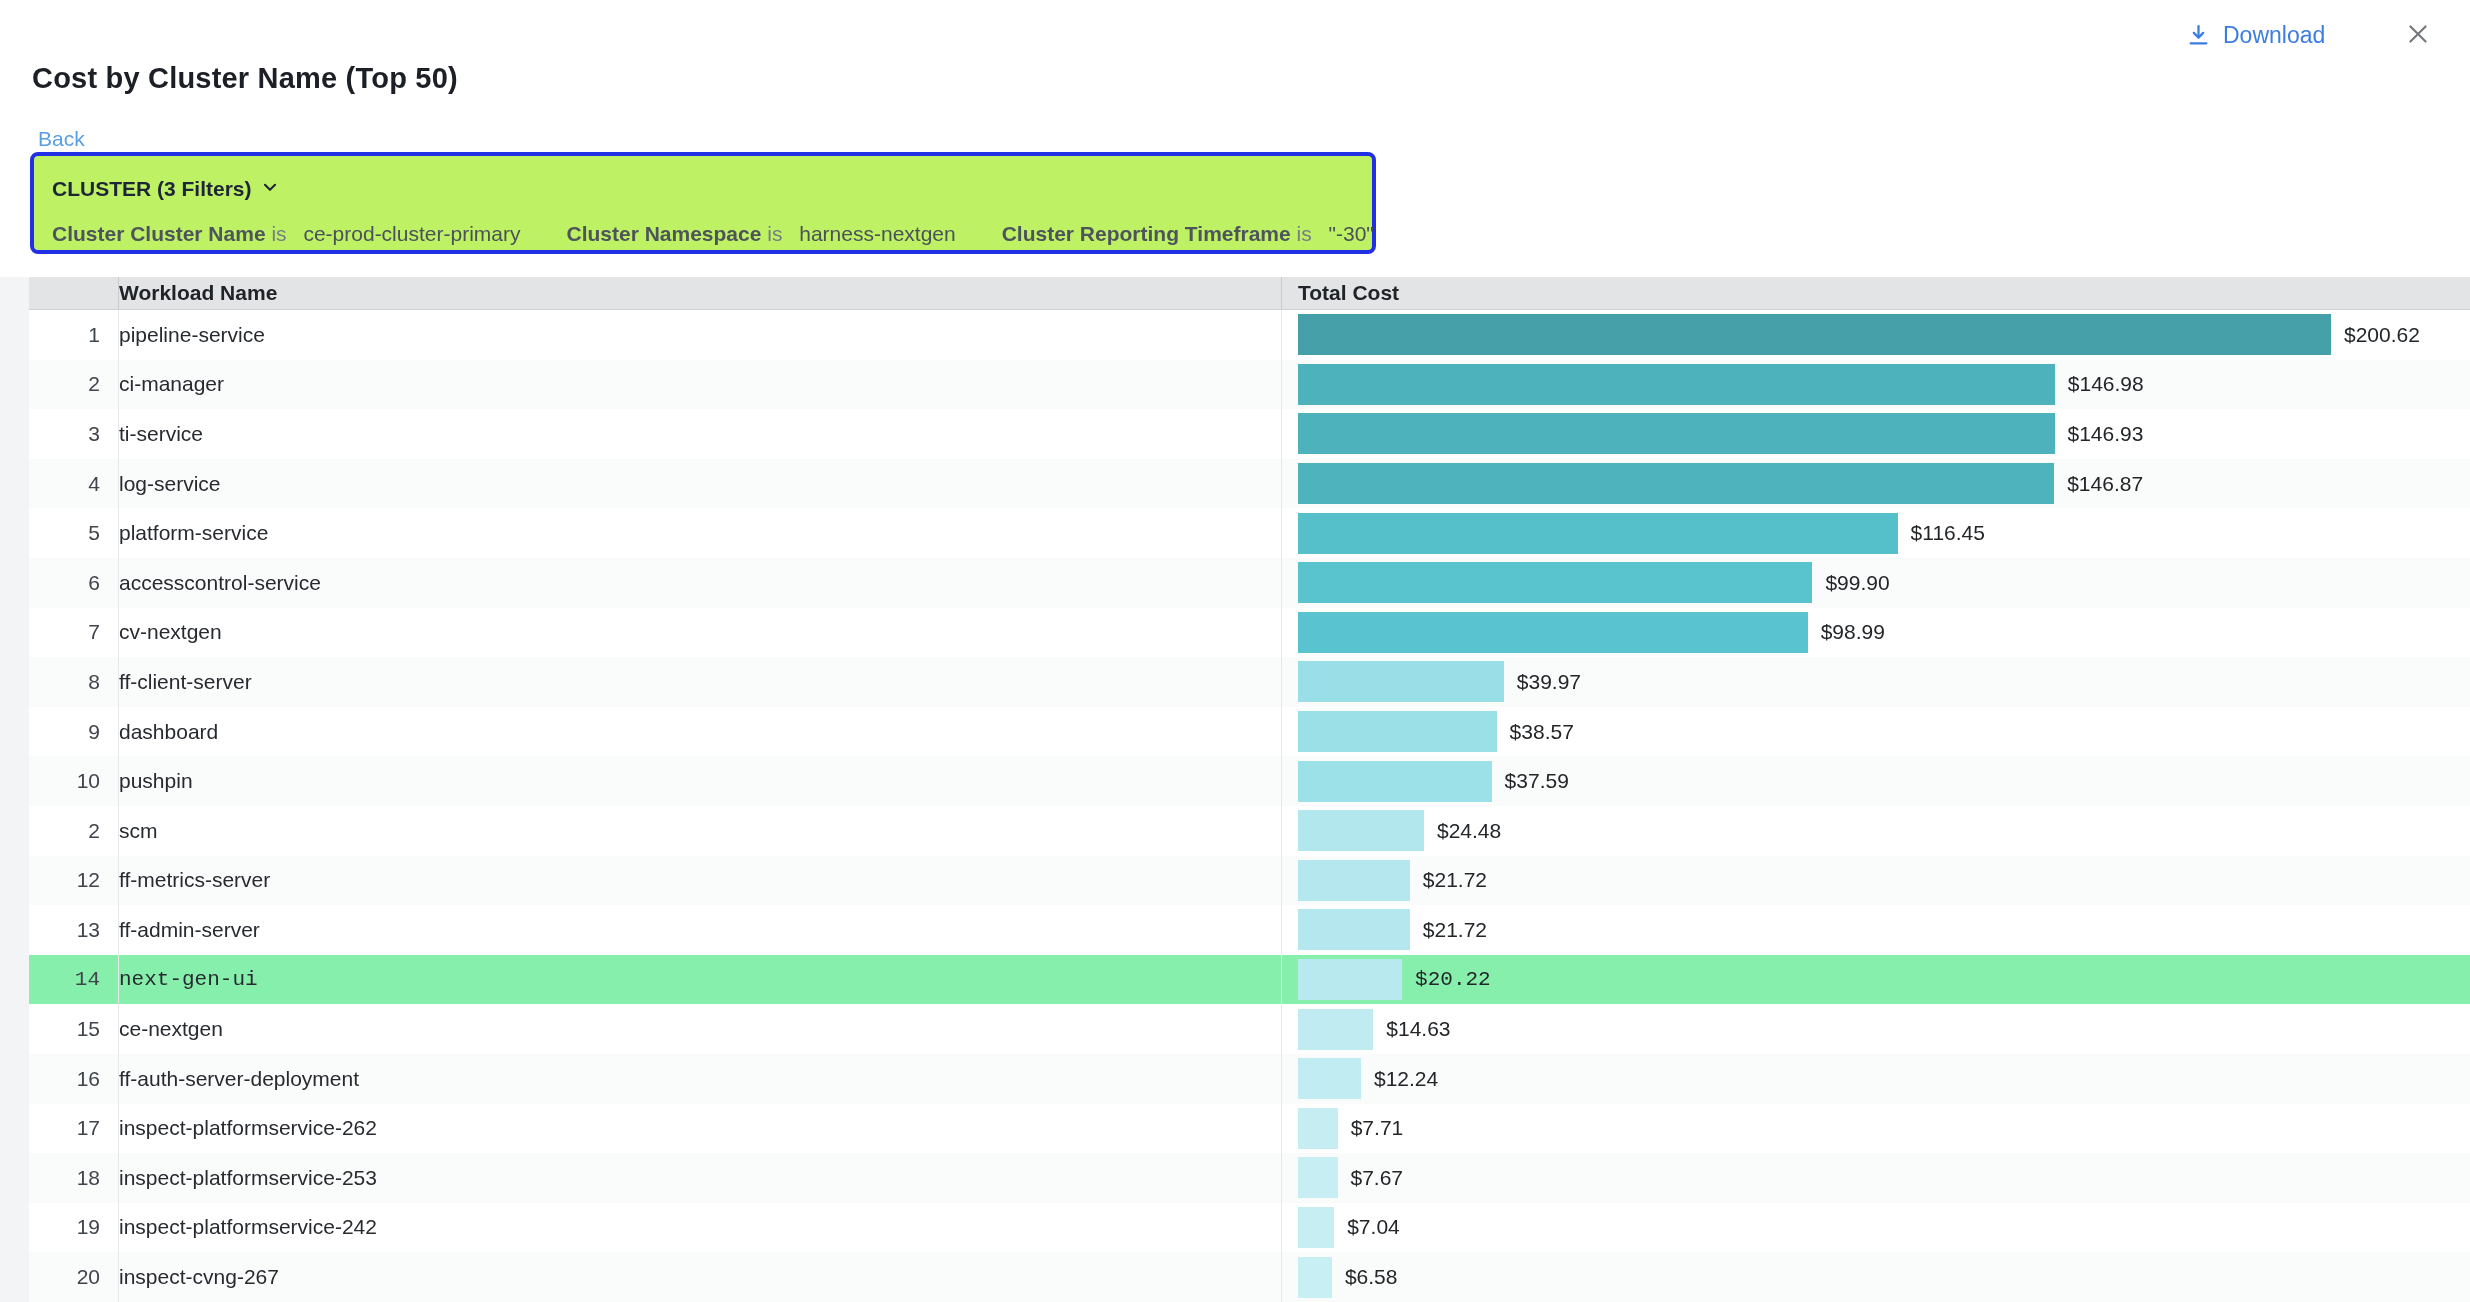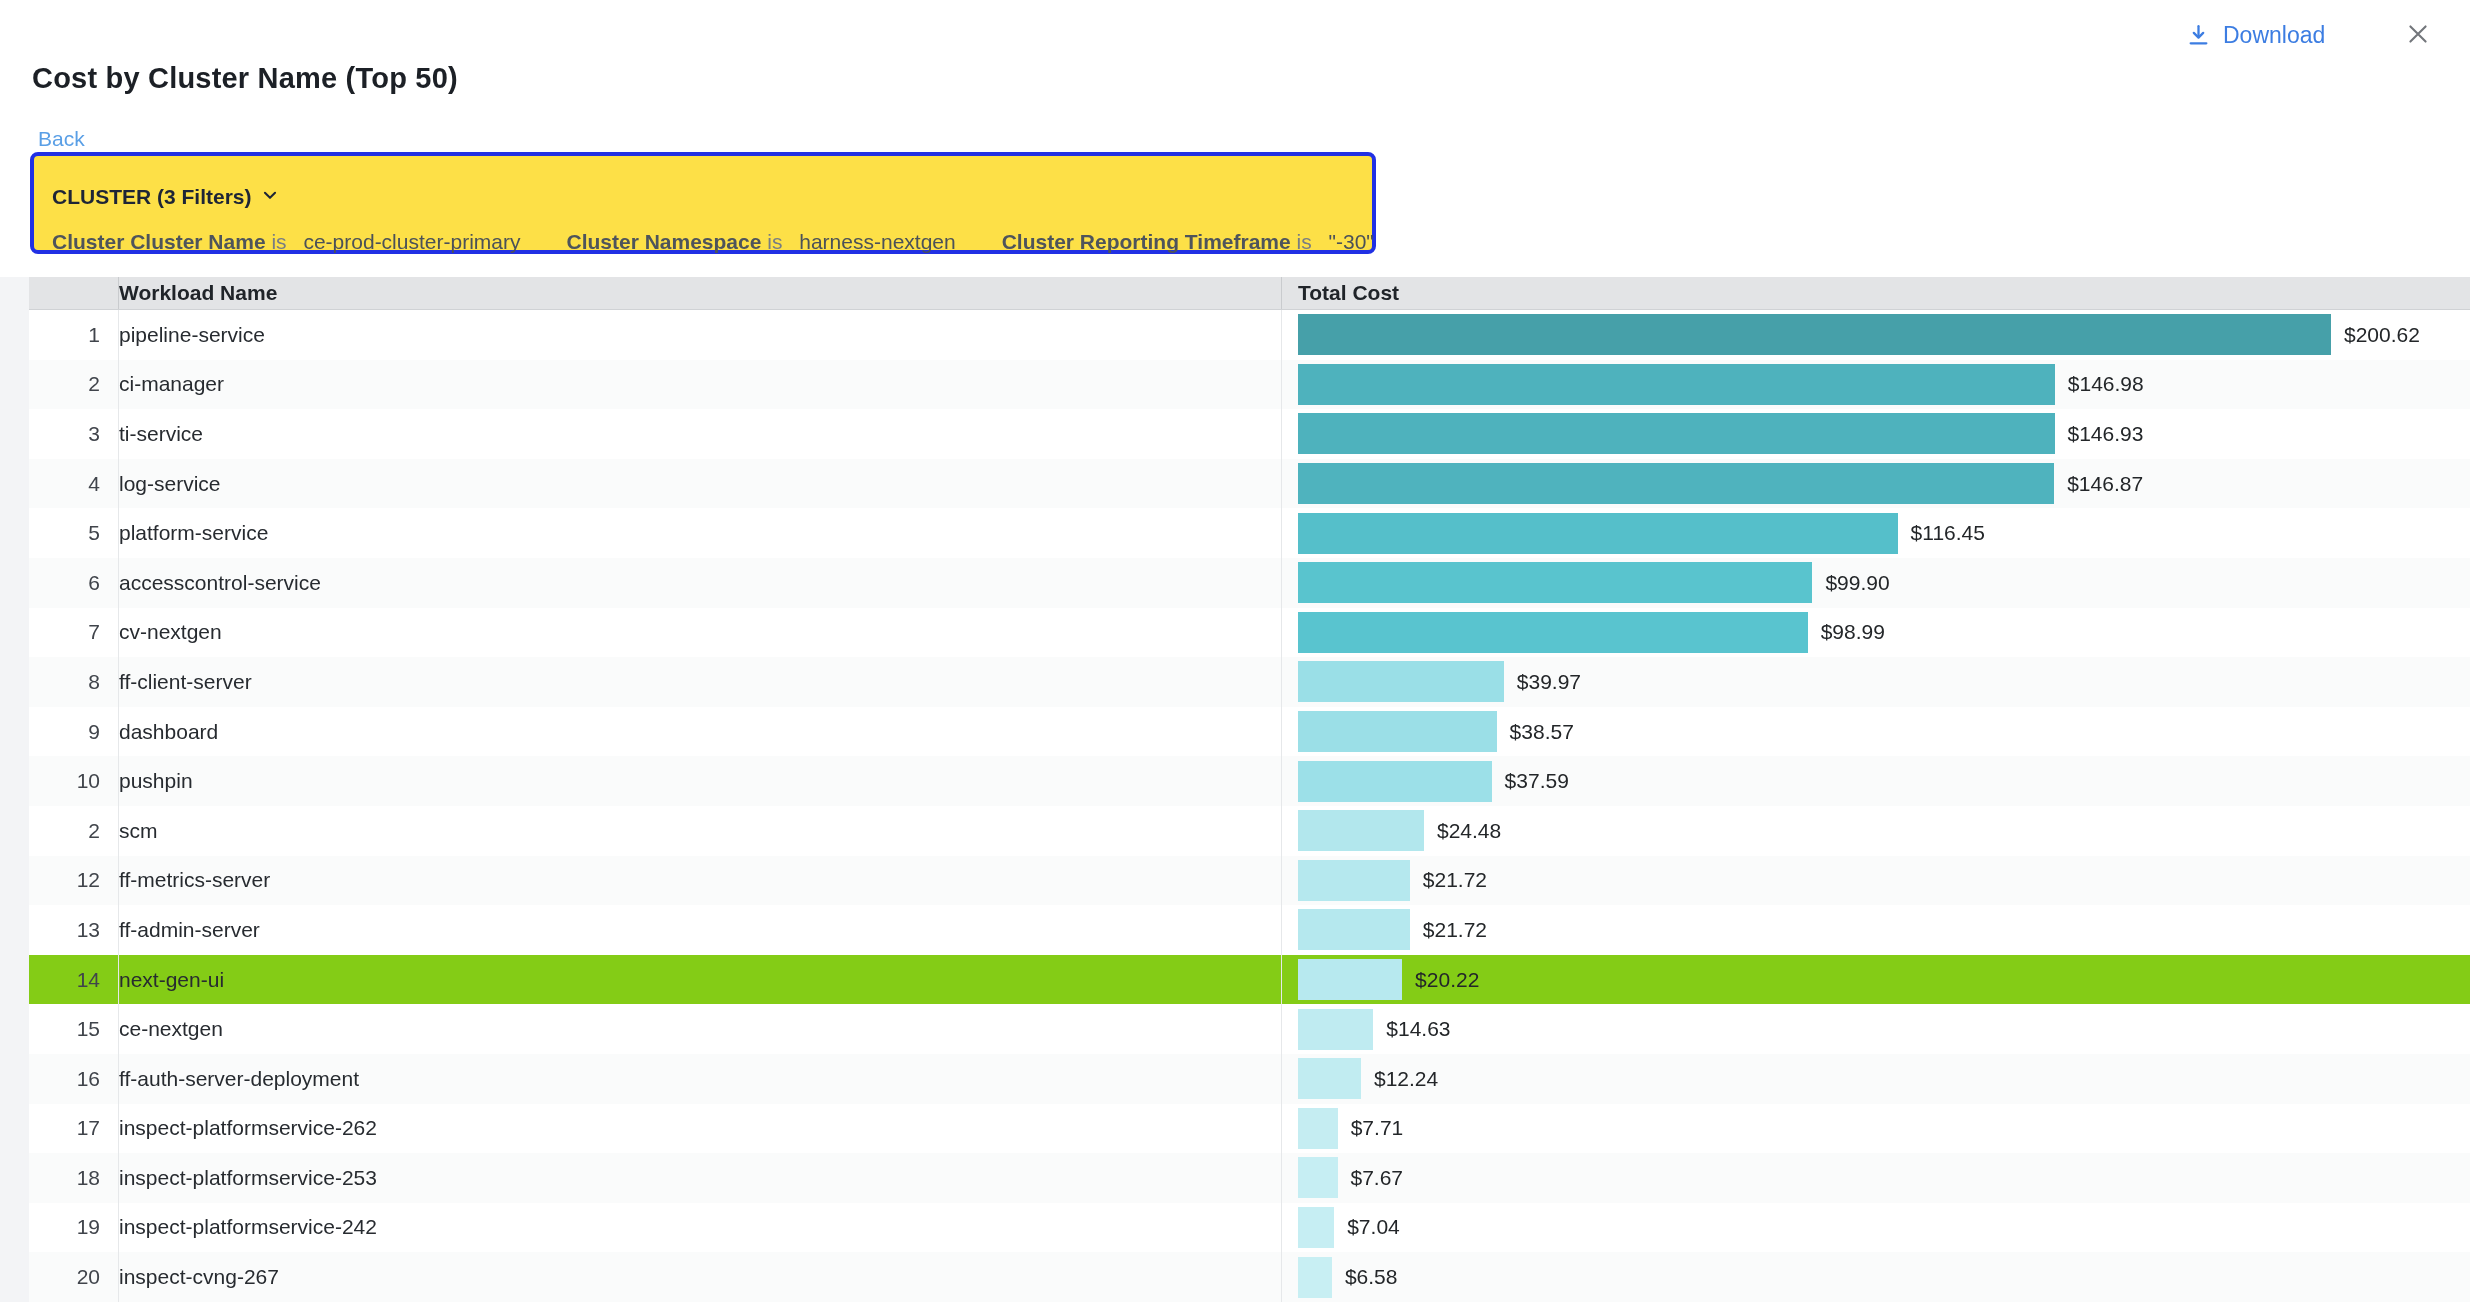--- a/index.html
+++ b/index.html
@@ -26,21 +26,21 @@
   }
   
   .back-link{
     position:absolute;left:32px;top:127px;
     font-size:21px;color:#5a9fe6;cursor:pointer;margin-left:6px;
   }
   
   .filter-card{
     position:absolute;left:30px;top:152px;width:1346px;height:102px;
     box-sizing:border-box;border:4px solid #2130e4;border-radius:8px;
-    background:#fde047;padding:29px 18px;
+    background:#bef264;padding:21px 18px;
   }
   .filter-card-title{
     display:flex;align-items:center;gap:9px;
     font-size:21px;font-weight:bold;color:#1e2536;cursor:pointer;width:max-content;
   }
   .filter-list{
     margin-top:21px;display:flex;align-items:center;gap:46px;white-space:nowrap;
   }
   .filter-item{font-size:21px;color:#4e545b;cursor:pointer;}
   .filter-item .f-field{font-weight:bold;color:#4e545b;}
@@ -59,21 +59,21 @@
   }
   .th{font-size:21px;font-weight:bold;color:#202429;}
   .th.name{padding-left:0;border-left:1px solid #c9cbce;height:100%;display:flex;align-items:center;box-sizing:border-box;}
   .th.cost{padding-left:16px;border-left:1px solid #c9cbce;height:100%;display:flex;align-items:center;box-sizing:border-box;}
   .tbody{display:block;}
   .trow{
     display:grid;grid-template-columns:89px 1163px 1fr;height:49.6px;align-items:stretch;
     background:#ffffff;
   }
   .trow.even{background:#fafbfb;}
-  .trow.highlighted{background:#84cc16;}
+  .trow.highlighted{background:#86efac;font-family:Liberation Mono, monospace;}
   .td{display:flex;align-items:center;font-size:21px;}
   .td.rank{justify-content:flex-end;padding-right:18px;color:#40444b;}
   .td.name{padding-left:0;border-left:1px solid #e6e8ea;color:#272b30;}
   .td.cost{border-left:1px solid #e6e8ea;padding-left:16px;}
   .bar{height:41px;flex:0 0 auto;}
   .bar-label{margin-left:13px;color:#232629;font-size:21px;}
 </style>
 </head>
 <body>
 

